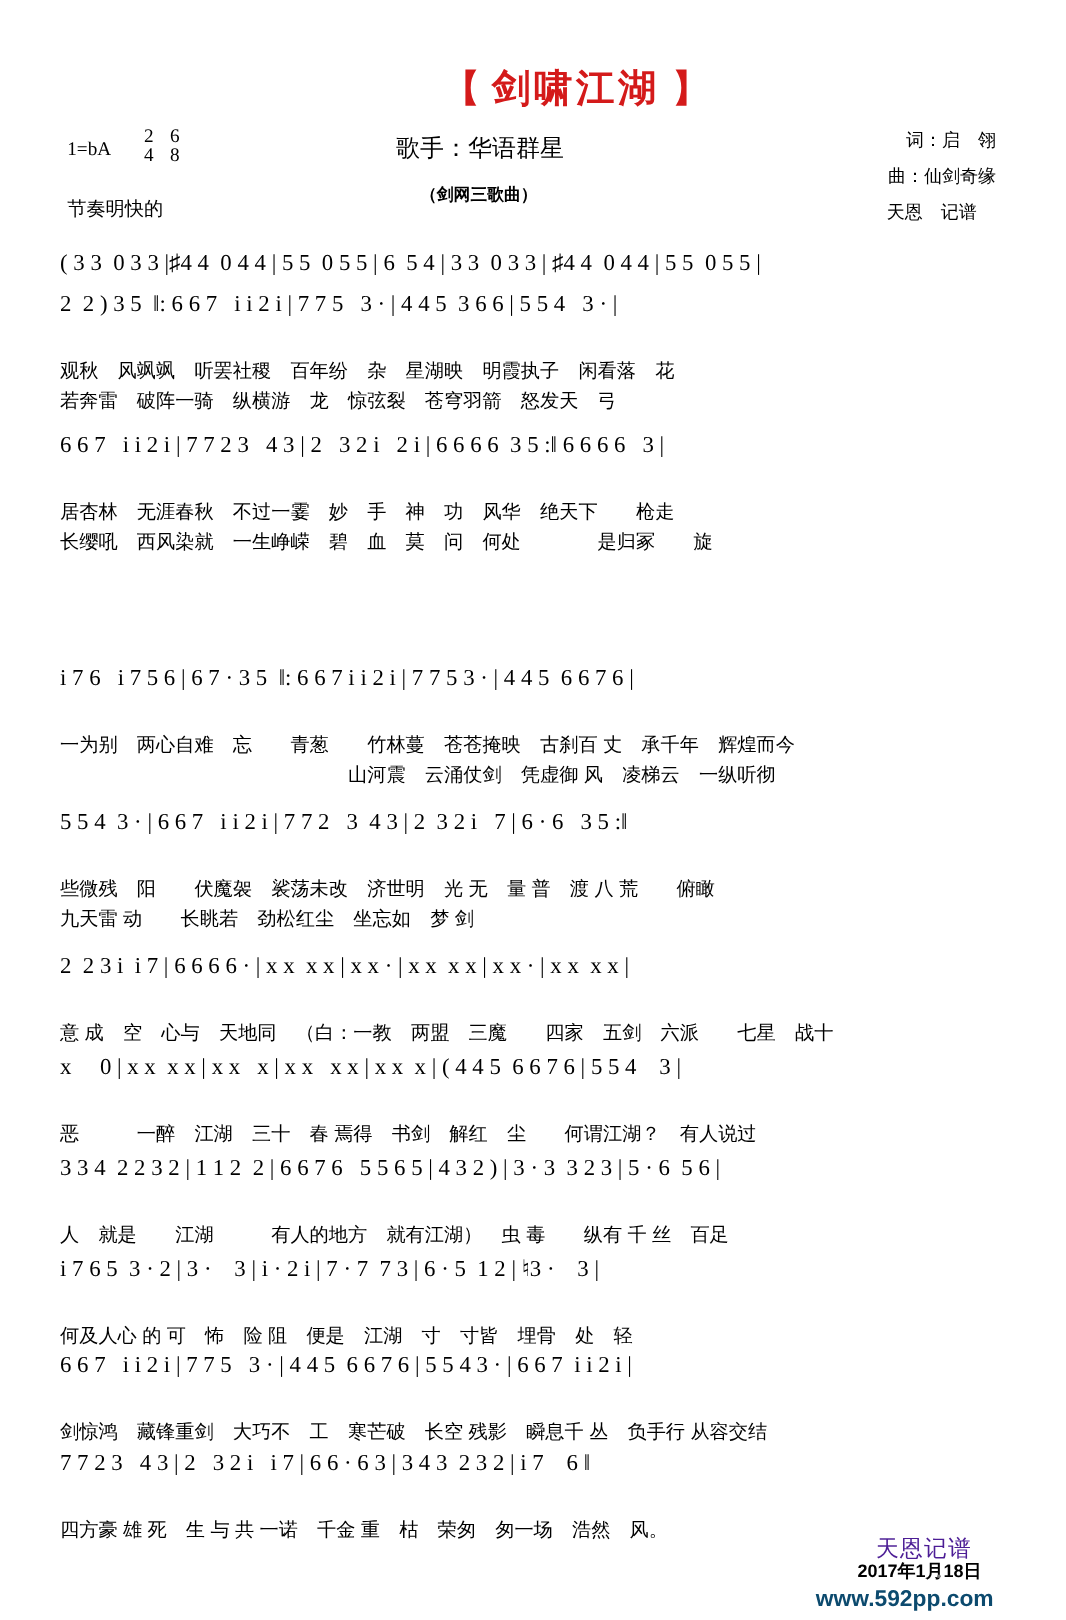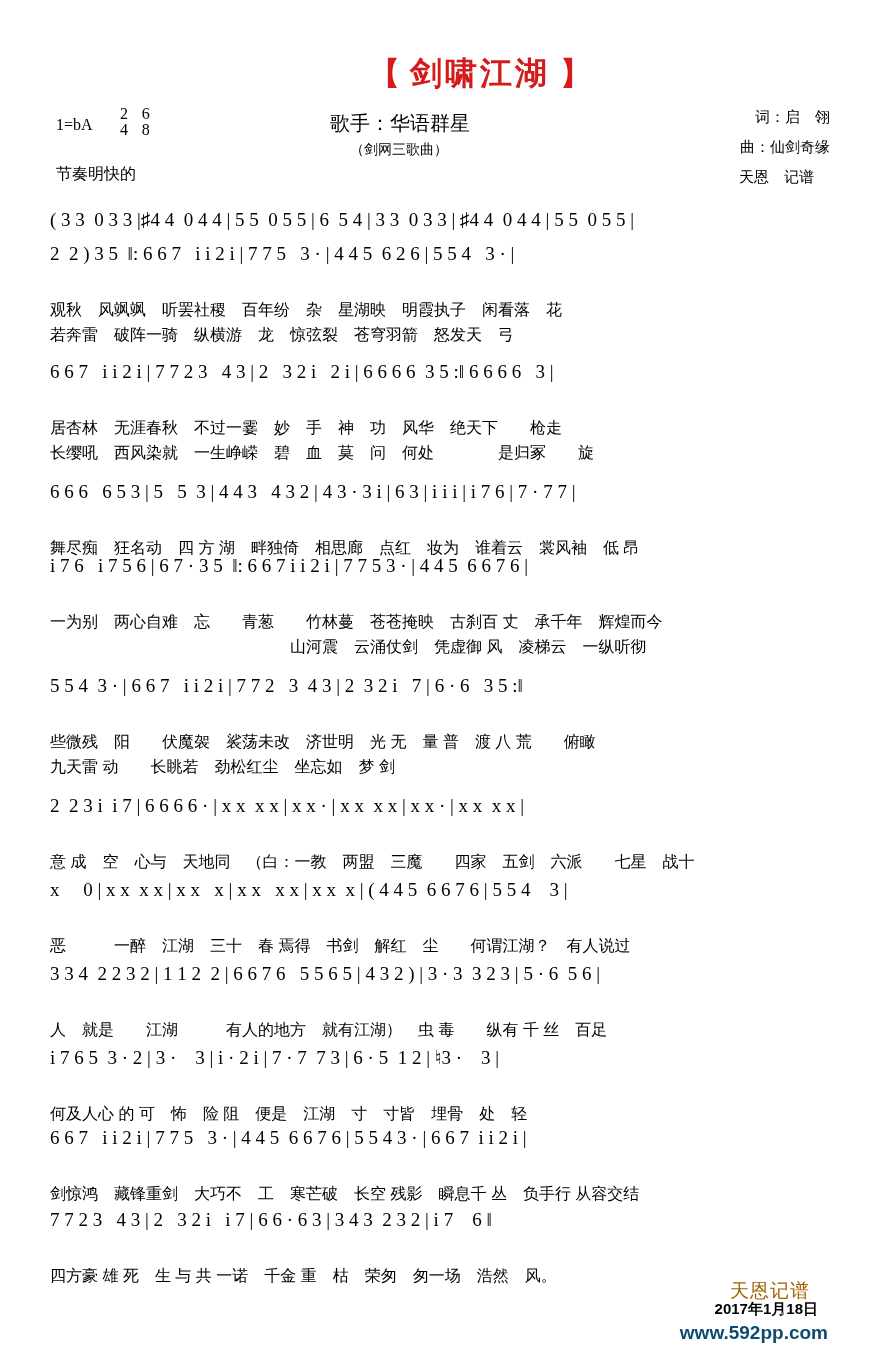--- a/index.html
+++ b/index.html
@@ -81,22 +81,23 @@
 
   .singer {
     position: absolute;
     left: 330px;
     top: 110px;
     font-size: 20px;
   }
   .subnote {
     position: absolute;
     left: 350px;
-    top: 141px;
+    top: 154px;
     font-size: 14px;
+    font-weight: bold;
   }
   .credit-1 {
     position: absolute;
     right: 58px;
     top: 108px;
     font-size: 15px;
   }
   .credit-2 {
     position: absolute;
     right: 58px;
@@ -131,21 +132,21 @@
     letter-spacing: 0px;
     margin-top: 29px;
   }
   .lyric.second { margin-top: 1px; }
 
   
   .stamp {
     position: absolute;
     right: 78px;
     top: 1278px;
-    color: #a16207;
+    color: #4c1d95;
     font-size: 19px;
     font-family: Liberation Serif, serif;
     letter-spacing: 1px;
   }
   .date {
     position: absolute;
     right: 70px;
     top: 1300px;
     font-size: 15px;
     font-weight: bold;
@@ -196,35 +197,31 @@
   <div class="subnote">（剑网三歌曲）</div>
   <div class="credit-1">词：启　翎</div>
   <div class="credit-2">曲：仙剑奇缘</div>
   <div class="credit-3">天恩　记谱</div>
 
   <div class="staff" style="top:206px">
     <div class="notes">( 3 3  0 3 3 |♯4 4  0 4 4 | 5 5  0 5 5 | 6  5 4 | 3 3  0 3 3 | ♯4 4  0 4 4 | 5 5  0 5 5 |</div>
   </div>
 
   <div class="staff" style="top:240px">
-    <div class="notes">2  2 ) 3 5  ‖: 6 6 7   i i 2 i | 7 7 5   3 · | 4 4 5  6 2 6 | 5 5 4   3 · |</div>
+    <div class="notes">2  2 ) 3 5  ‖: 6 6 7   i i 2 i | 7 7 5   3 · | 4 4 5  3 6 6 | 5 5 4   3 · |</div>
     <div class="lyric">观秋　风飒飒　听罢社稷　百年纷　杂　星湖映　明霞执子　闲看落　花</div>
     <div class="lyric second">若奔雷　破阵一骑　纵横游　龙　惊弦裂　苍穹羽箭　怒发天　弓</div>
   </div>
 
   <div class="staff" style="top:358px">
     <div class="notes">6 6 7   i i 2 i | 7 7 2 3   4 3 | 2   3 2 i   2 i | 6 6 6 6  3 5 :‖ 6 6 6 6   3 |</div>
     <div class="lyric">居杏林　无涯春秋　不过一霎　妙　手　神　功　风华　绝天下　　枪走</div>
     <div class="lyric second">长缨吼　西风染就　一生峥嵘　碧　血　莫　问　何处　　　　是归冢　　旋</div>
   </div>
 
-  <div class="staff" style="top:478px">
-    <div class="notes">6 6 6   6 5 3 | 5   5  3 | 4 4 3   4 3 2 | 4 3 · 3 i | 6 3 | i i i | i 7 6 | 7 · 7 7 |</div>
-    <div class="lyric">舞尽痴　狂名动　四 方 湖　畔独倚　相思廊　点红　妆为　谁着云　裳风袖　低 昂</div>
-  </div>
 
   <div class="staff" style="top:552px">
     <div class="notes">i 7 6   i 7 5 6 | 6 7 · 3 5  ‖: 6 6 7 i i 2 i | 7 7 5 3 · | 4 4 5  6 6 7 6 |</div>
     <div class="lyric">一为别　两心自难　忘　　青葱　　竹林蔓　苍苍掩映　古刹百 丈　承千年　辉煌而今</div>
     <div class="lyric second">　　　　　　　　　　　　　　　山河震　云涌仗剑　凭虚御 风　凌梯云　一纵听彻</div>
   </div>
 
   <div class="staff" style="top:672px">
     <div class="notes">5 5 4  3 · | 6 6 7   i i 2 i | 7 7 2   3  4 3 | 2  3 2 i   7 | 6 · 6   3 5 :‖</div>
     <div class="lyric">些微残　阳　　伏魔袈　裟荡未改　济世明　光 无　量 普　渡 八 荒　　俯瞰</div>

